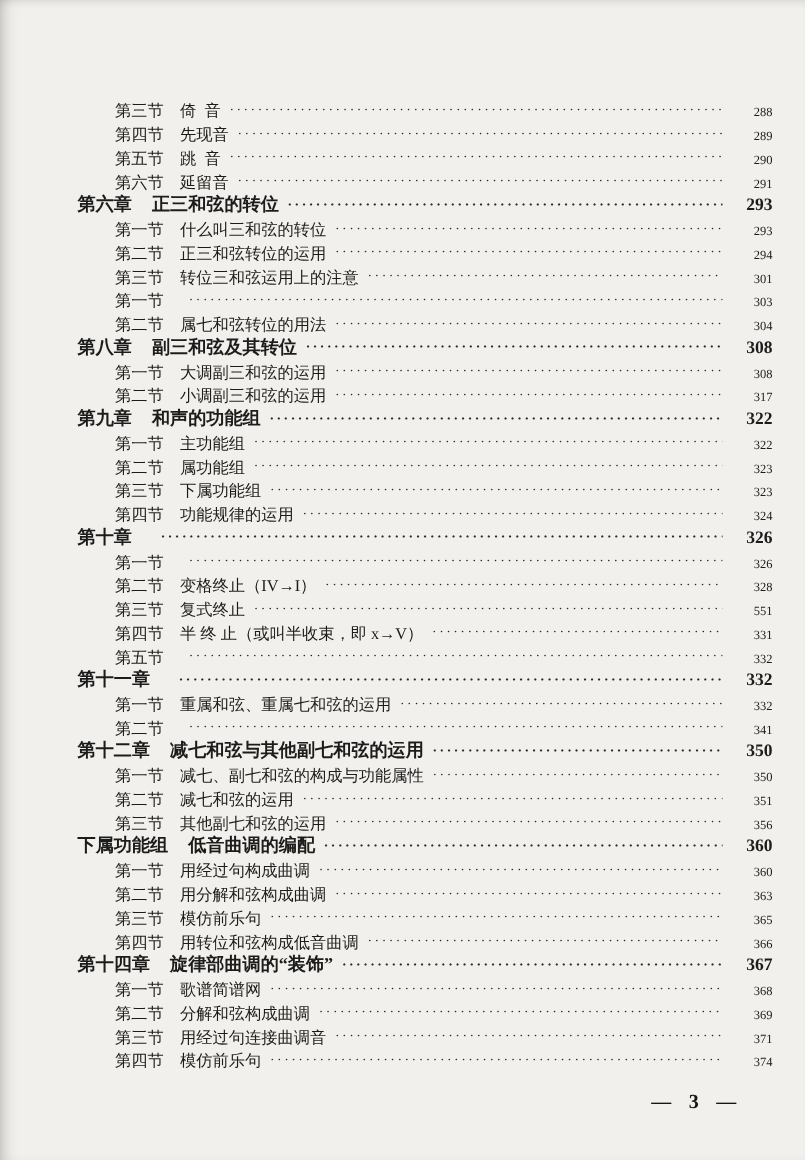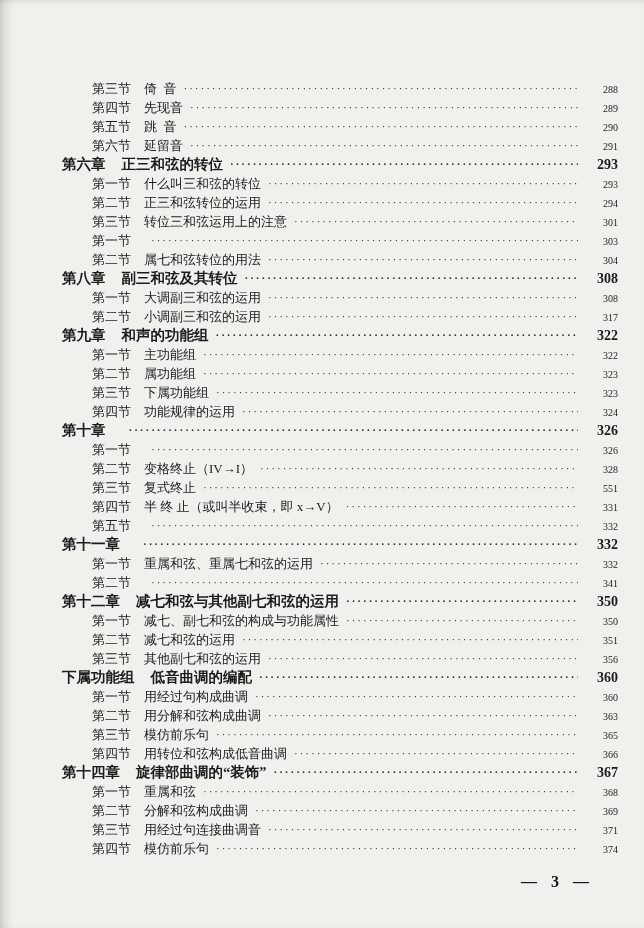--- a/index.html
+++ b/index.html
@@ -291,21 +291,21 @@
 
   <div class="row chapter">
     <span class="label">第十四章</span>
     <span class="title">旋律部曲调的“装饰”</span>
     <span class="leader"></span>
     <span class="pagenum">367</span>
   </div>
 
   <div class="row section">
     <span class="label">第一节</span>
-    <span class="title">重属和弦</span>
+    <span class="title">歌谱简谱网</span>
     <span class="leader"></span>
     <span class="pagenum">368</span>
   </div>
 
   <div class="row section">
     <span class="label">第二节</span>
     <span class="title">分解和弦构成曲调</span>
     <span class="leader"></span>
     <span class="pagenum">369</span>
   </div>

